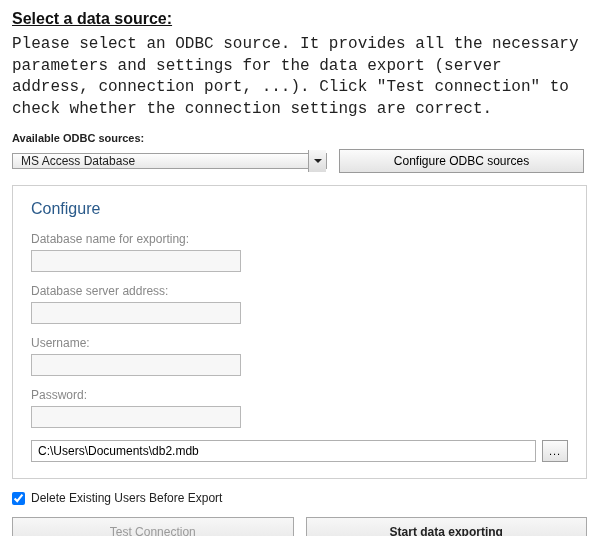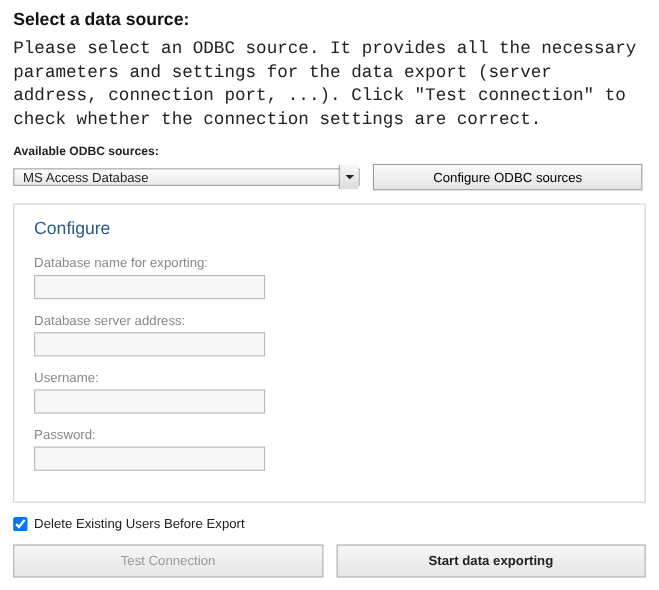--- a/index.html
+++ b/index.html
@@ -11,20 +11,21 @@
   width: 599px;
   height: 536px;
   overflow: hidden;
   padding: 10px 12px;
 }
 h1 {
   font-size: 16px;
   font-weight: bold;
   margin-bottom: 6px;
   color: #111;
+  text-decoration: underline;
 }
 .desc {
   font-size: 16px;
   line-height: 1.35;
   color: #222;
   margin-bottom: 12px;
   font-family: Liberation Mono, monospace;
 }
 .label-bold {
   font-weight: bold;
@@ -196,20 +197,24 @@
     <span class="field-label">Username:</span>
     <input class="text-input" type="text" disabled="" value="" style="">
   </div>
 
   <div class="field-group">
     <span class="field-label">Password:</span>
     <input class="text-input" type="password" disabled="" value="" style="">
   </div>
 
   <div class="field-group" style="margin-bottom:0">
+    <div class="file-row">
+      <input class="file-input" type="text" value="C:\Users\Documents\db2.mdb" style="">
+      <button class="browse-btn">...</button>
+    </div>
   </div>
 </div>
 
 <label class="check-row">
   <input type="checkbox" checked="" style="">
   <span>Delete Existing Users Before Export</span>
 </label>
 
 <div class="bottom-row">
   <button class="btn-big disabled">Test Connection</button>

